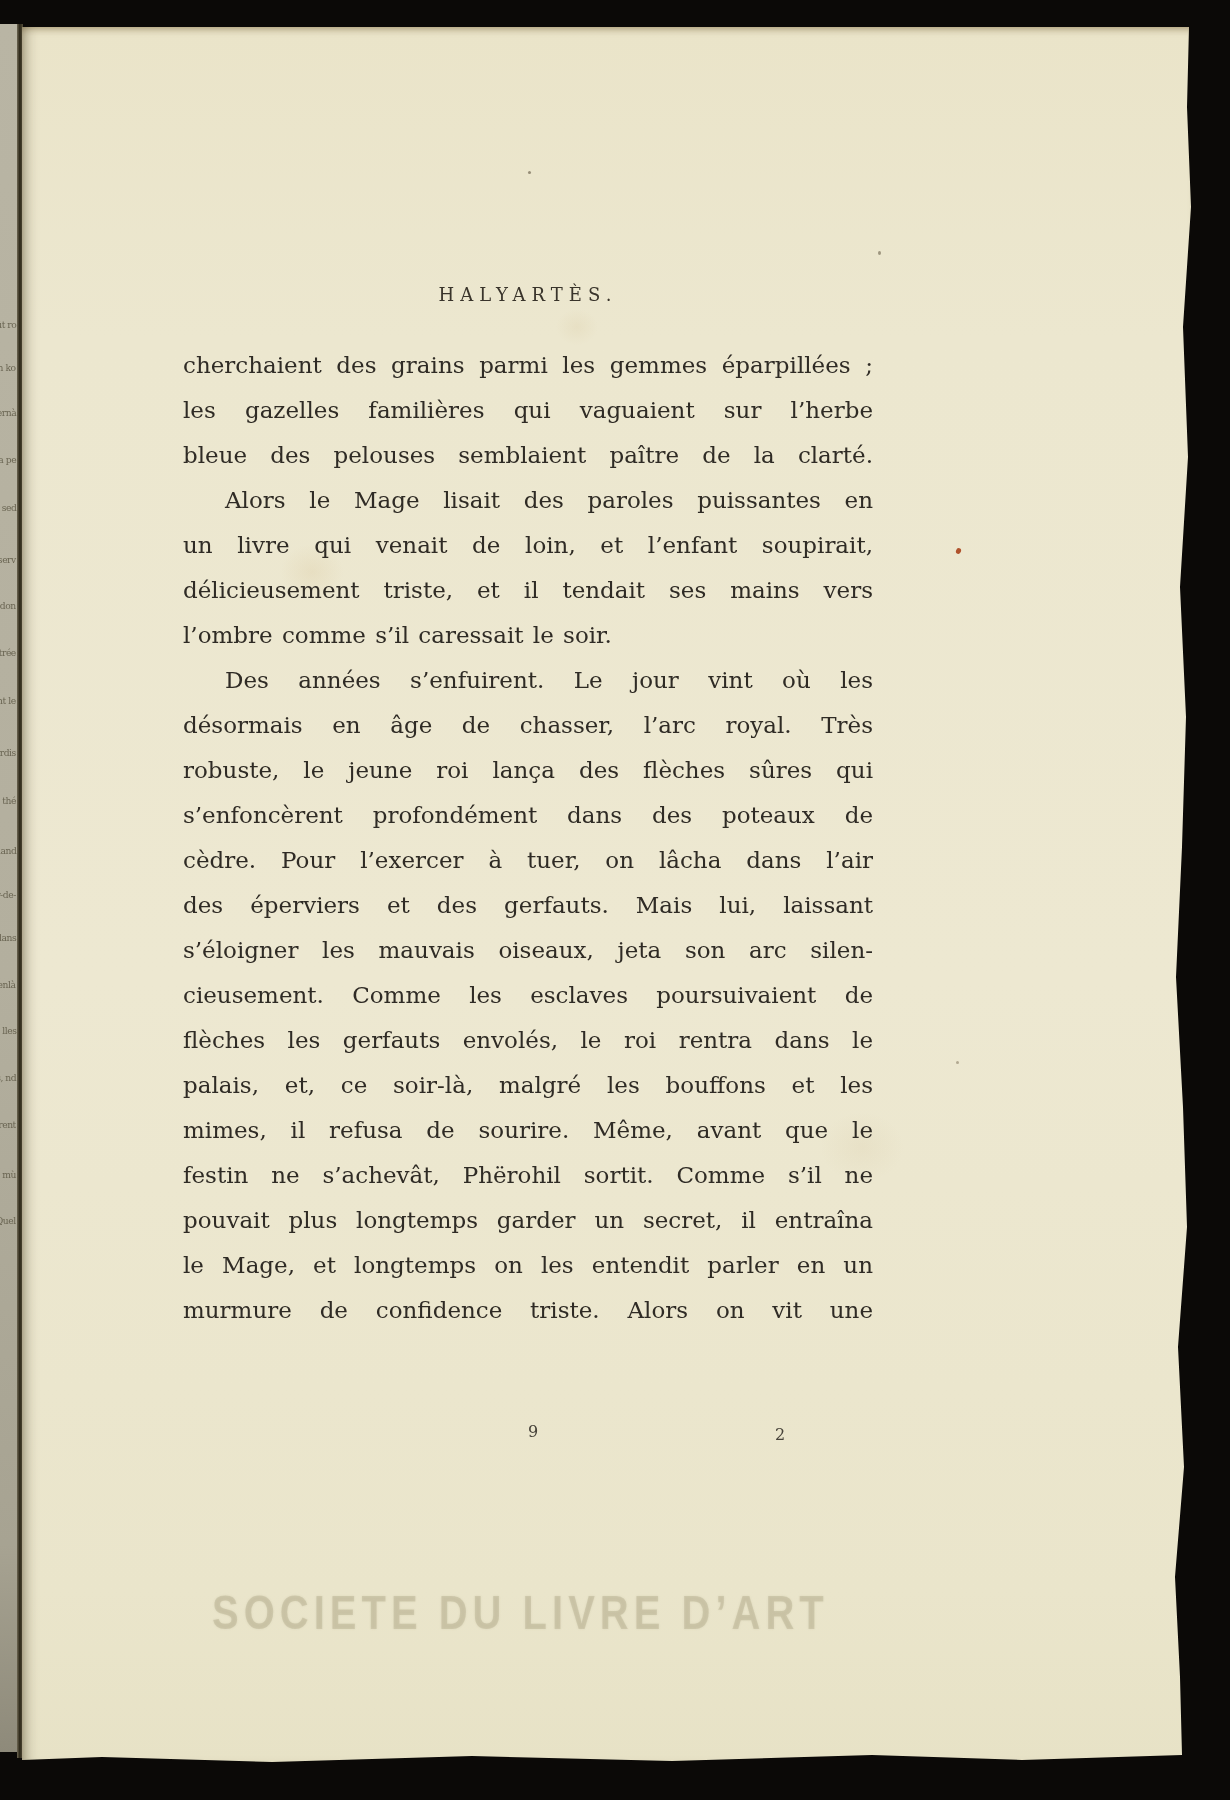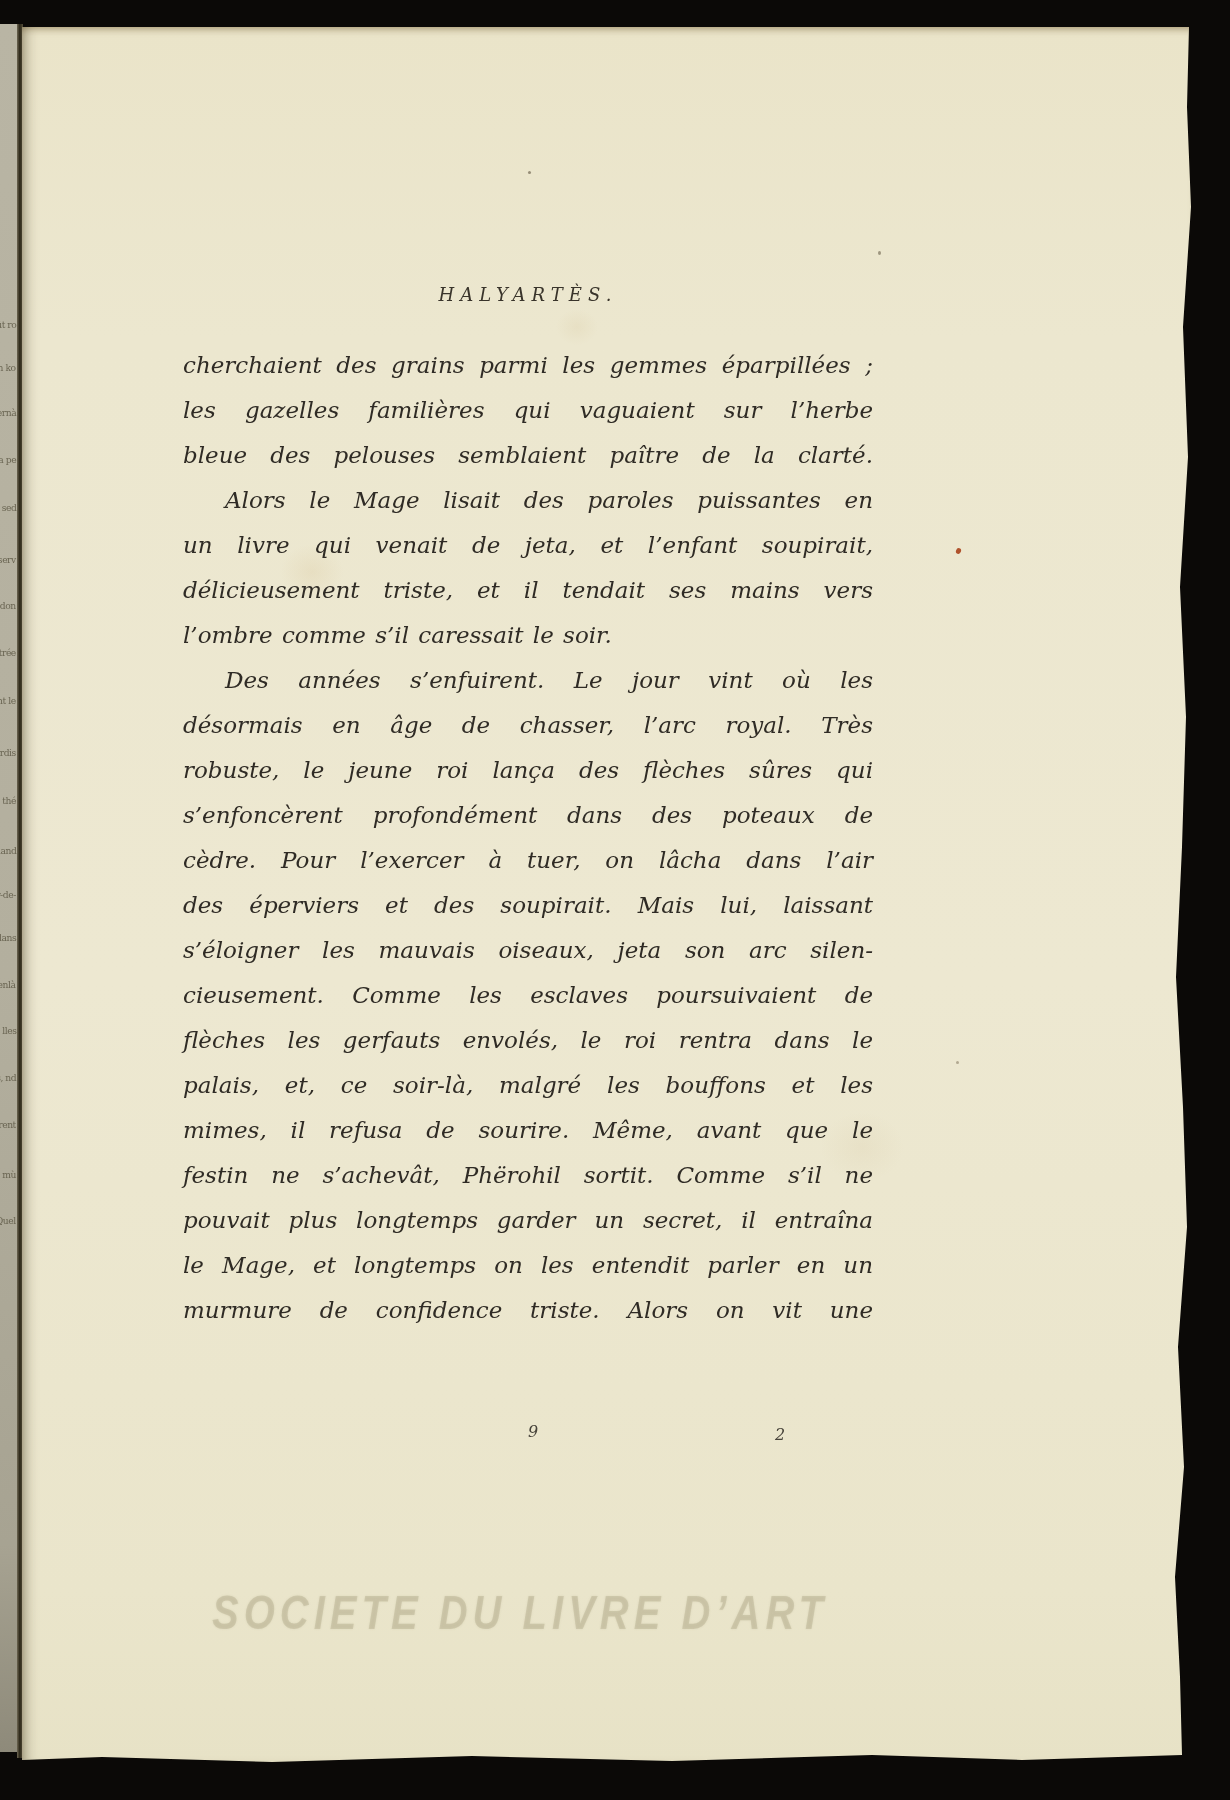--- a/index.html
+++ b/index.html
@@ -34,21 +34,20 @@
       radial-gradient(30px 26px at 555px 300px, rgba(190,160,100,.10), rgba(190,160,100,0) 70%),
       radial-gradient(60px 50px at 840px 1120px, rgba(180,150,95,.08), rgba(180,150,95,0) 70%),
       linear-gradient(to bottom,#eae4c9 0%,#ece7cf 18%,#ede8d1 55%,#eae5cb 90%,#e7e2c6 100%);
     clip-path:polygon(
       0px 0px,1167px 0px,1165px 80px,1169px 180px,1161px 300px,1166px 430px,
       1158px 560px,1164px 690px,1160px 820px,1154px 950px,1161px 1080px,
       1165px 1200px,1156px 1320px,1162px 1440px,1153px 1550px,1158px 1650px,
       1160px 1728px,1000px 1733px,850px 1728px,650px 1734px,450px 1729px,
       250px 1735px,80px 1730px,0px 1733px);
     box-shadow:inset 10px 0 14px -8px rgba(70,58,32,.55), inset 0 6px 8px -5px rgba(120,95,50,.6);
-    font-style:italic;
   }
   .running-head{
     position:absolute;left:161px;top:255px;width:690px;height:26px;
     text-align:center;font-size:18px;line-height:26px;
     letter-spacing:6px;color:#39342b;font-weight:500;
   }
   .text-block{
     position:absolute;left:161px;top:316px;width:690px;
     color:#2f2b25;font-size:23px;
   }
@@ -107,29 +106,29 @@
 <div class="crease"></div>
 
 <div class="page">
   <div class="running-head">HALYARTÈS.</div>
 
   <div class="text-block" id="textblock">
       <div class="line">cherchaient des grains parmi les gemmes éparpillées ;</div>
       <div class="line">les gazelles familières qui vaguaient sur l’herbe</div>
       <div class="line">bleue des pelouses semblaient paître de la clarté.</div>
       <div class="line indent">Alors le Mage lisait des paroles puissantes en</div>
-      <div class="line">un livre qui venait de jeta, et l’enfant soupirait,</div>
+      <div class="line">un livre qui venait de loin, et l’enfant soupirait,</div>
       <div class="line">délicieusement triste, et il tendait ses mains vers</div>
       <div class="line left">l’ombre comme s’il caressait le soir.</div>
       <div class="line indent">Des années s’enfuirent. Le jour vint où les</div>
       <div class="line">désormais en âge de chasser, l’arc royal. Très</div>
       <div class="line">robuste, le jeune roi lança des flèches sûres qui</div>
       <div class="line">s’enfoncèrent profondément dans des poteaux de</div>
       <div class="line">cèdre. Pour l’exercer à tuer, on lâcha dans l’air</div>
-      <div class="line">des éperviers et des soupirait. Mais lui, laissant</div>
+      <div class="line">des éperviers et des gerfauts. Mais lui, laissant</div>
       <div class="line">s’éloigner les mauvais oiseaux, jeta son arc silen-</div>
       <div class="line">cieusement. Comme les esclaves poursuivaient de</div>
       <div class="line">flèches les gerfauts envolés, le roi rentra dans le</div>
       <div class="line">palais, et, ce soir-là, malgré les bouffons et les</div>
       <div class="line">mimes, il refusa de sourire. Même, avant que le</div>
       <div class="line">festin ne s’achevât, Phërohil sortit. Comme s’il ne</div>
       <div class="line">pouvait plus longtemps garder un secret, il entraîna</div>
       <div class="line">le Mage, et longtemps on les entendit parler en un</div>
       <div class="line">murmure de confidence triste. Alors on vit une</div>
     </div>

